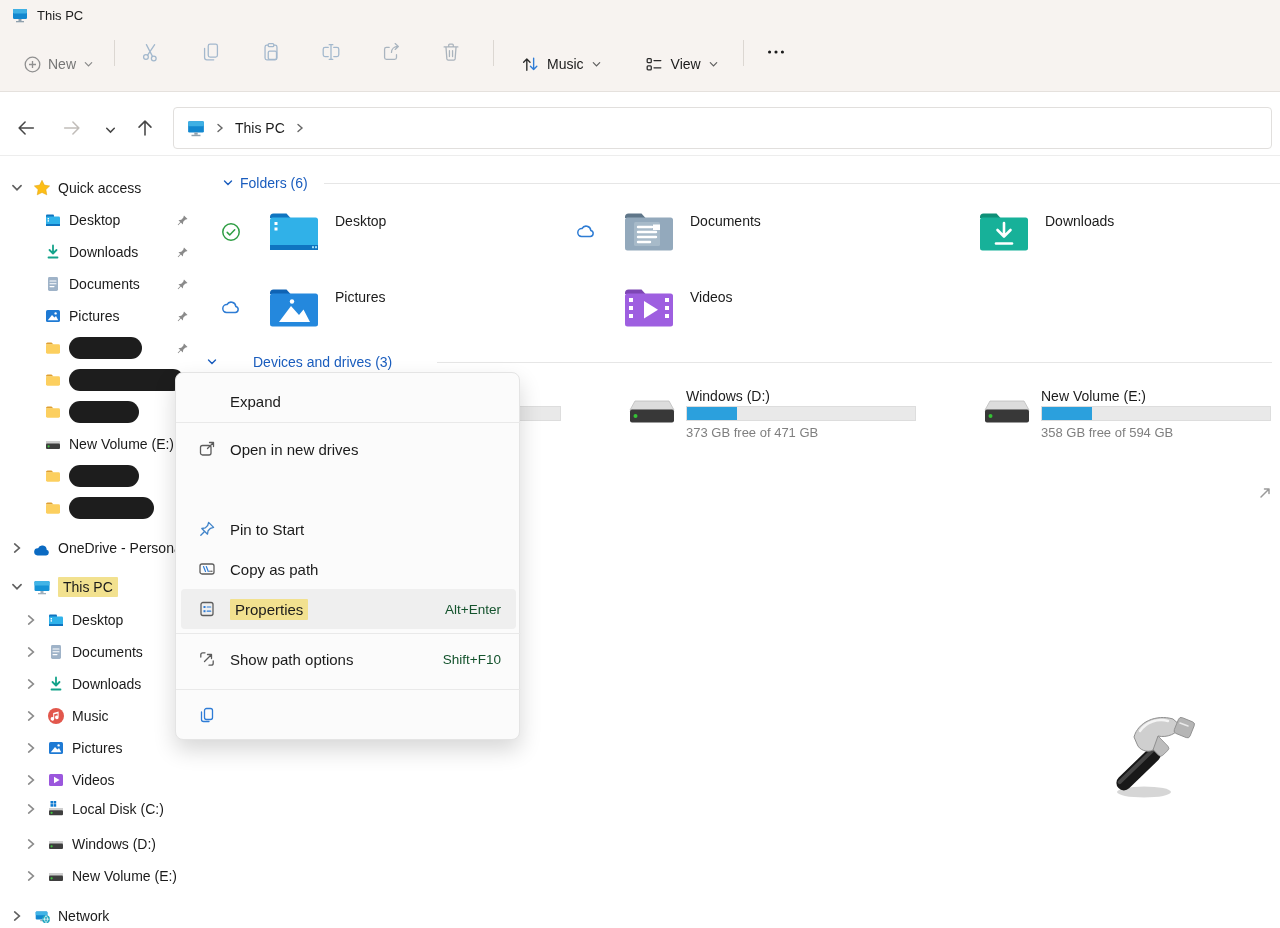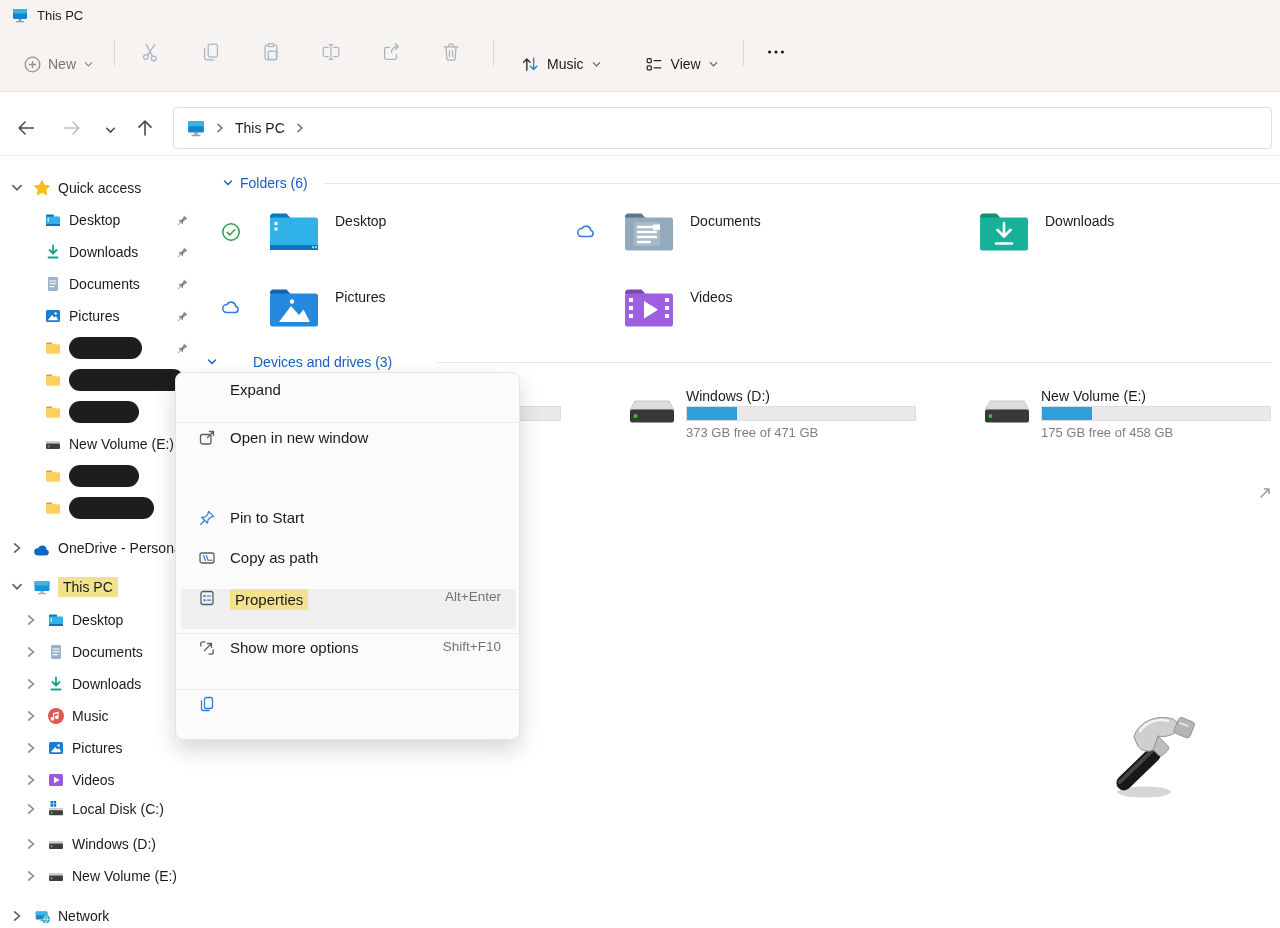--- a/index.html
+++ b/index.html
@@ -43,25 +43,25 @@
   .tlabel { position:absolute; left:114px; top:5px; font-size:14px; }
   .drive { height:54px; }
   .dicon { position:absolute; left:0; top:8px; width:48px; height:32px; }
   .dname { position:absolute; left:58px; top:0; font-size:14px; }
   .dbar { position:absolute; left:58px; top:18px; width:230px; height:15px; background:#e9e9e9; border:1px solid #dddddd; }
   .dfill { height:100%; background:#2ba0dd; }
   .dfree { position:absolute; left:58px; top:37px; font-size:13px; color:#7f7f7f; }
 
   
   .cmenu { left:175px; top:372px; width:345px; height:368px; background:#fbfbfb; border:1px solid #e4e4e4; border-radius:8px; box-shadow:0 10px 22px rgba(0,0,0,0.16); z-index:50; }
-  .mitem { position:absolute; left:0; width:345px; height:40px; display:flex; align-items:flex-start; font-size:15px; }
+  .mitem { position:absolute; left:0; width:345px; height:40px; display:flex; align-items:center; font-size:15px; }
   .mico { width:18px; height:18px; margin-left:22px; flex:none; }
   .mlabel { margin-left:14px; }
   .mlabel-noicon { margin-left:54px; }
-  .mshort { position:absolute; right:20px; font-size:13.5px; color:#737373; }
+  .mshort { position:absolute; right:20px; font-size:13.5px; color:#14532d; }
   .msep { position:absolute; left:0; width:345px; height:1px; background:#e9e9e9; }
   .mhover { position:absolute; left:5px; top:216px; width:335px; height:40px; background:#efefef; border-radius:4px; }
 
   .z60 { z-index:60; }
 </style>
 </head>
 <body>
 
 <div id="app">
 
@@ -558,37 +558,37 @@
   <div class="abs drive" style="left:983px; top:388px; width:290px;">
     <svg class="dicon" viewBox="0 0 48 32">
         <path d="M7 5 h34 l5 9 H2 Z" fill="#dcdcdc" stroke="#bdbdbd" stroke-width="0.8"></path>
         <rect x="2" y="13.5" width="44" height="13" rx="2" fill="#383838"></rect>
         <circle cx="7.5" cy="20" r="2" fill="#35c135"></circle>
       </svg>
     <span class="dname">New Volume (E:)</span>
     <div class="dbar">
         <div class="dfill" style="width: 22%;"></div>
       </div>
-    <span class="dfree">175 GB free of 458 GB</span>
+    <span class="dfree">358 GB free of 594 GB</span>
   </div>
 
   <div class="abs cmenu">
     <div class="mhover"></div>
 
     <div class="mitem" style="top:8px">
       <span class="mlabel-noicon">Expand</span>
     </div>
     <div class="msep" style="top:49px"></div>
 
     <div class="mitem" style="top:56px">
       <svg class="mico" viewBox="0 0 18 18">
           <rect x="2.5" y="5.5" width="10.5" height="9.5" rx="2" fill="none" stroke="#5c5c5c" stroke-width="1.3"></rect>
           <path d="M9.5 8.5 L15.3 2.7 M11.5 2.5 h4 v4" fill="none" stroke="#5c5c5c" stroke-width="1.3" stroke-linecap="round" stroke-linejoin="round"></path>
         </svg>
-      <span class="mlabel">Open in new window</span>
+      <span class="mlabel">Open in new drives</span>
     </div>
 
 
     <div class="mitem" style="top:176px">
       <svg class="mico" viewBox="0 0 18 18">
           <rect x="2" y="4" width="14" height="10" rx="2" fill="none" stroke="#5c5c5c" stroke-width="1.3"></rect>
           <path d="M5.5 6.5 l2 5 M8.3 6.5 l2 5" stroke="#2e7cd6" stroke-width="1.2" stroke-linecap="round"></path>
           <circle cx="12" cy="11.3" r="0.8" fill="#555"></circle>
           <circle cx="13.8" cy="11.3" r="0.8" fill="#555"></circle>
         </svg>
@@ -614,21 +614,21 @@
       <span class="mlabel hl">Properties</span>
       <span class="mshort">Alt+Enter</span>
     </div>
     <div class="msep" style="top:260px"></div>
 
     <div class="mitem" style="top:266px">
       <svg class="mico" viewBox="0 0 18 18">
           <path d="M2.8 7 V4.8 A2 2 0 0 1 4.8 2.8 H7 M15.2 11 v2.2 a2 2 0 0 1-2 2 H11" fill="none" stroke="#5c5c5c" stroke-width="1.3" stroke-linecap="round"></path>
           <path d="M6.5 11.5 L13.5 4.5 M9.5 4.5 h4 v4" fill="none" stroke="#5c5c5c" stroke-width="1.3" stroke-linecap="round" stroke-linejoin="round"></path>
         </svg>
-      <span class="mlabel">Show more options</span>
+      <span class="mlabel">Show path options</span>
       <span class="mshort">Shift+F10</span>
     </div>
     <div class="msep" style="top:316px"></div>
 
     <div class="mitem" style="top:322px">
       <svg class="mico" viewBox="0 0 18 18">
           <rect x="6.5" y="2.5" width="8" height="11" rx="2" fill="none" stroke="#2e7cd6" stroke-width="1.3"></rect>
           <path d="M11 15.5 H5.5 A2 2 0 0 1 3.5 13.5 V6" fill="none" stroke="#2e7cd6" stroke-width="1.3" stroke-linecap="round"></path>
         </svg>
     </div>

